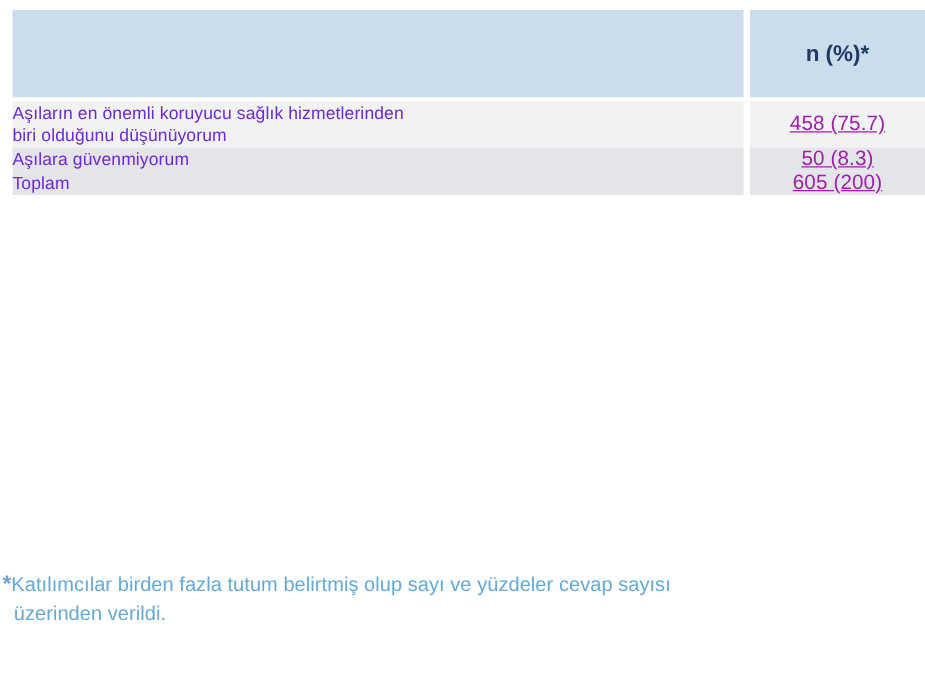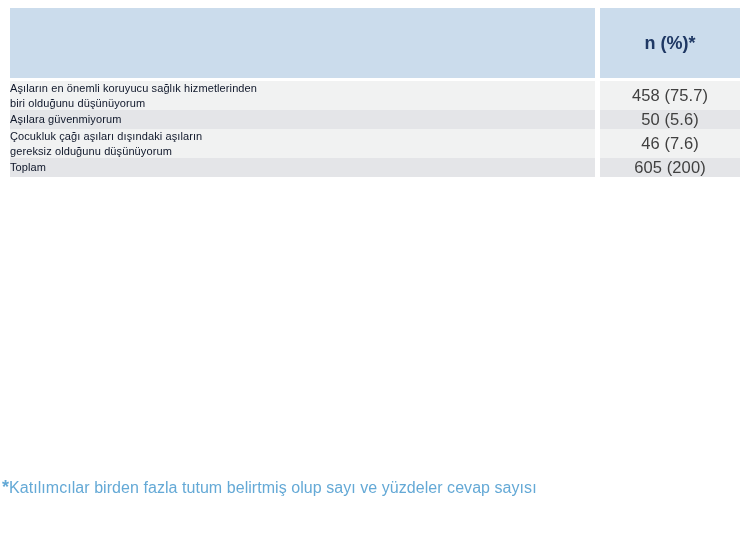--- a/index.html
+++ b/index.html
@@ -62,47 +62,48 @@
 
   
   .spacer td {
     height: 3px;
     background: #ffffff;
   }
 
   
   .cell-label {
     padding: 14px 0 14px 17px;
-    font-size: 11px;
+    font-size: 14px;
     line-height: 1.32;
-    color: #0f172a;
+    color: #6d28d9;
     letter-spacing: 0.1px;
   }
   .cell-gap {
     background: #ffffff;
   }
   .cell-value {
     text-align: center;
     font-size: 16.5px;
-    color: #404040;
+    color: #a21caf;
     letter-spacing: 0.1px;
+    text-decoration: underline;
   }
 
   .row-light .cell-label,
   .row-light .cell-value { background: #f1f2f2; }
   .row-dark .cell-label,
   .row-dark .cell-value { background: #e4e5e8; margin-top: 23px; }
 
   .cell-label .line2 { display: block; }
 
   
   .footnote {
     position: absolute;
     left: 2px;
-    top: 474px;
+    top: 454px;
     width: 720px;
     font-size: 16px;
     line-height: 1.45;
     color: #64a9d6;
     letter-spacing: 0.05px;
   }
   .footnote .star {
     font-weight: bold;
     font-size: 18px;
   }
@@ -146,42 +147,35 @@
           </td>
           <td class="cell-gap"></td>
           <td class="cell-value">458 (75.7)</td>
         </tr>
 
         <tr class="row-dark">
           <td class="cell-label">
             <span class="line1">Aşılara güvenmiyorum</span>
           </td>
           <td class="cell-gap"></td>
-          <td class="cell-value">50 (5.6)</td>
+          <td class="cell-value">50 (8.3)</td>
         </tr>
 
-        <tr class="row-light">
-          <td class="cell-label">
-            <span class="line1">Çocukluk çağı aşıları dışındaki aşıların</span>
-            <span class="line2">gereksiz olduğunu düşünüyorum</span>
-          </td>
-          <td class="cell-gap"></td>
-          <td class="cell-value">46 (7.6)</td>
-        </tr>
 
 
 
         <tr class="row-dark">
           <td class="cell-label">
             <span class="line1">Toplam</span>
           </td>
           <td class="cell-gap"></td>
           <td class="cell-value">605 (200)</td>
         </tr>
       </tbody>
     </table>
   </div>
 
   <div class="footnote">
     <span class="star">*</span><span>Katılımcılar birden fazla tutum belirtmiş olup sayı ve yüzdeler cevap sayısı</span>
+    <span class="fn-line2">üzerinden verildi.</span>
   </div>
 
 </div>
 
 </body></html>

